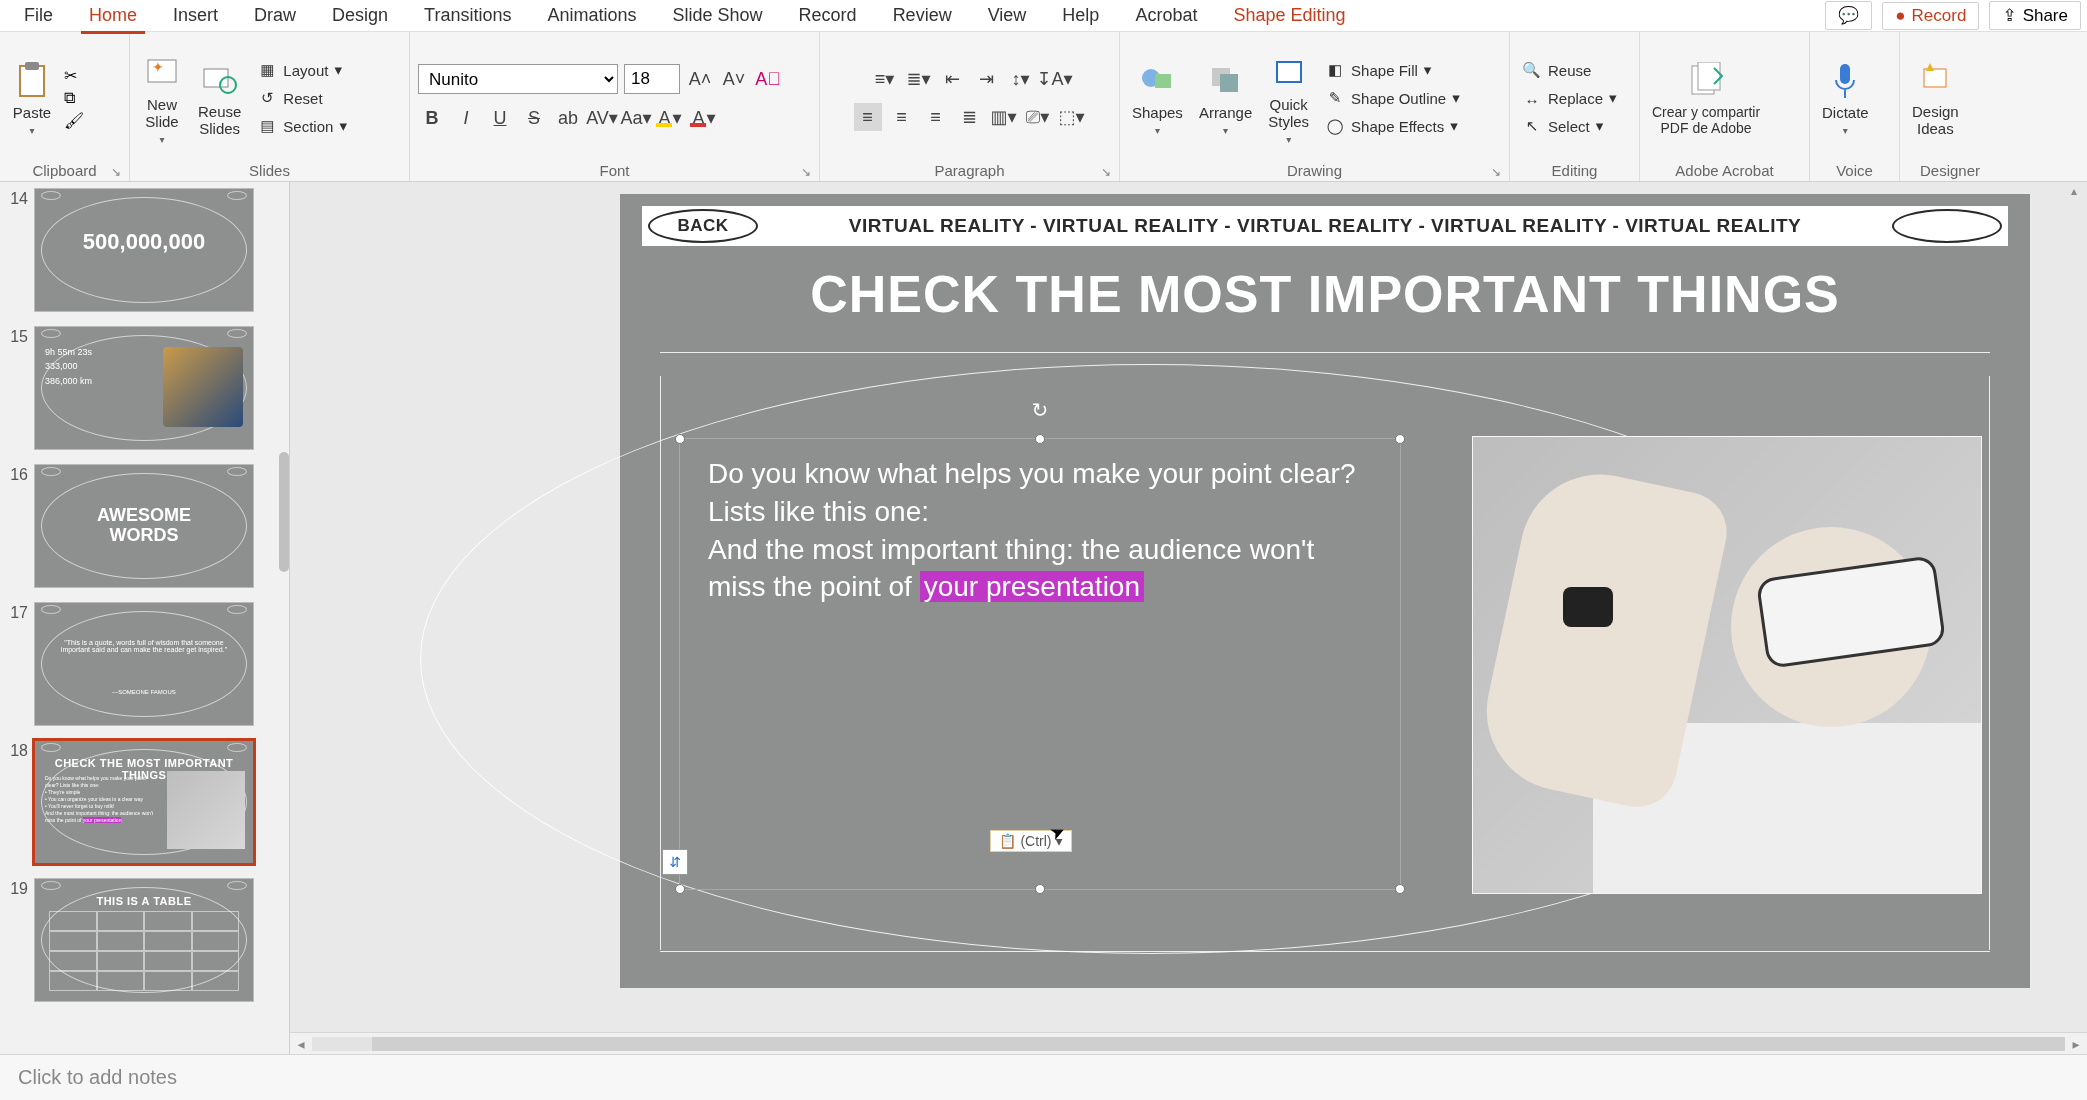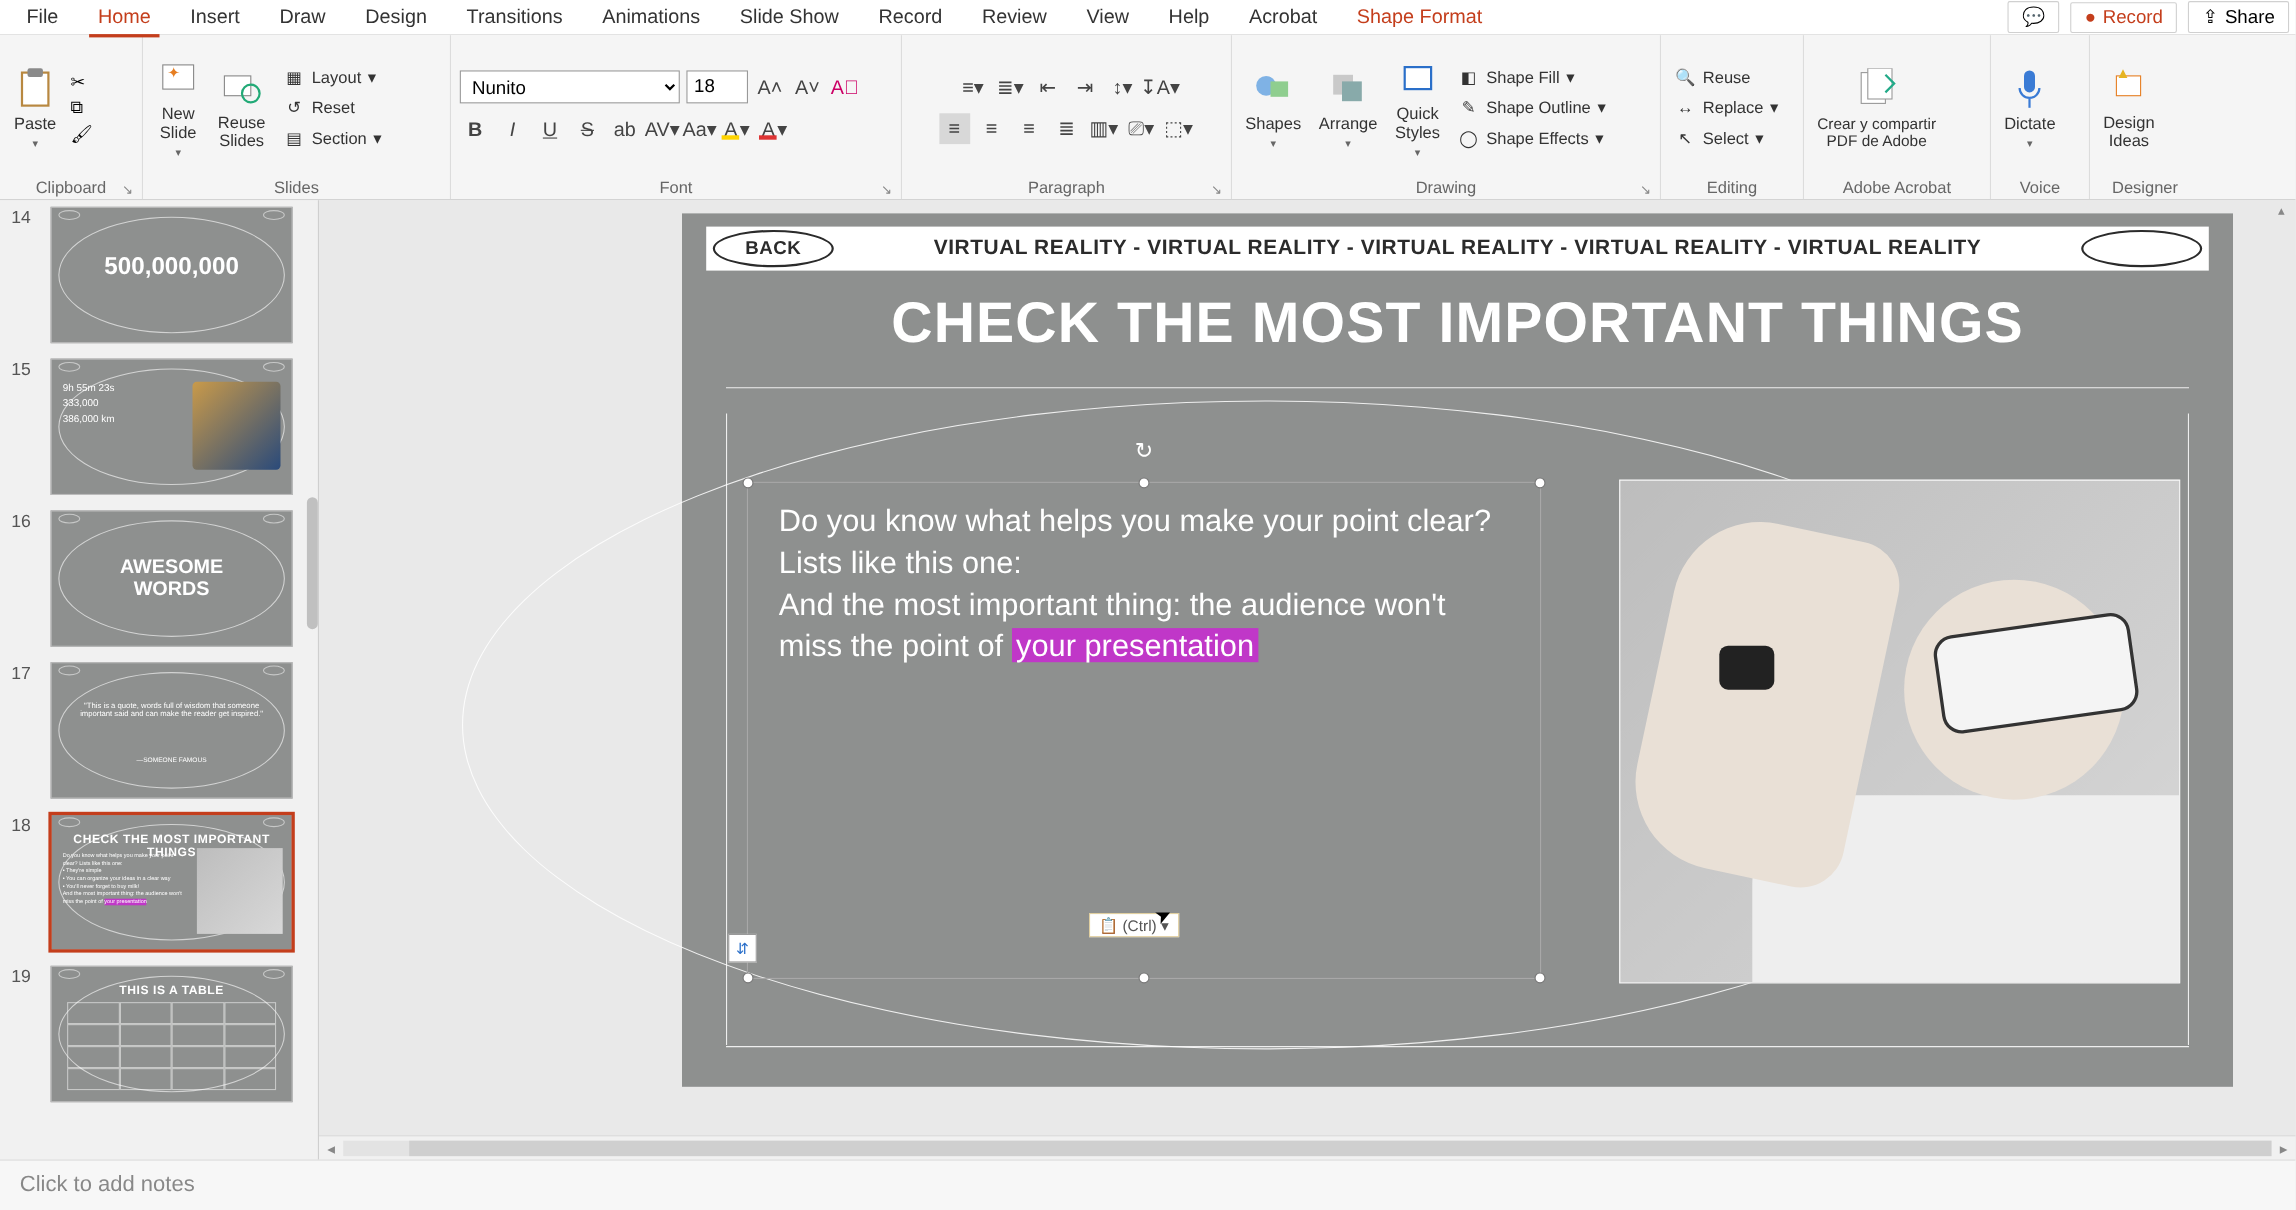--- a/index.html
+++ b/index.html
@@ -35,21 +35,21 @@
 
 select.font-name { width: 200px; height: 30px; font-size: 17px; border: 1px solid #999; background: #fff; padding: 0 6px; }
 input.font-size { width: 56px; height: 30px; font-size: 17px; border: 1px solid #999; padding: 0 6px; }
 
 
 .workspace { display: flex; height: calc(100% - 182px - 46px); background: #e9e9e9; }
 .thumb-panel { width: 290px; background: #f1f1f1; overflow-y: auto; border-right: 1px solid #cfcfcf; padding: 6px 4px; position: relative; }
 .thumb-panel .vscroll-stub { position: absolute; right: 0; top: 270px; width: 10px; height: 120px; background: #c0c0c0; border-radius: 5px; }
 .thumb-row { display: flex; align-items: flex-start; gap: 6px; margin-bottom: 14px; }
 .thumb-num { width: 24px; text-align: right; font-size: 16px; color: #555; padding-top: 2px; }
-.thumb { width: 220px; height: 124px; background: #8e908f; border: 1px solid #bbb; position: relative; overflow: hidden; margin-left: 12px; }
+.thumb { width: 220px; height: 124px; background: #8e908f; border: 1px solid #bbb; position: relative; overflow: hidden; }
 .thumb.selected { outline: 3px solid #c43e1c; outline-offset: -1px; }
 .thumb-inner-ellipse { position: absolute; inset: 8px 6px; border: 1px solid rgba(255,255,255,.6); border-radius: 50%; }
 .thumb .tiny-title { position: absolute; top: 16px; left: 0; right: 0; text-align: center; color: #fff; font-size: 11px; font-weight: 700; letter-spacing: .5px; }
 .thumb .tiny-big { position: absolute; top: 40px; left: 0; right: 0; text-align: center; color: #fff; font-size: 22px; font-weight: 800; }
 .thumb .tiny-center { position: absolute; inset: 0; display: flex; align-items: center; justify-content: center; color: #fff; font-size: 18px; font-weight: 800; text-align: center; line-height: 1.1; }
 .thumb .tiny-strip { position: absolute; top: 2px; left: 6px; right: 6px; height: 10px; display: flex; justify-content: space-between; }
 .thumb .tiny-strip span { width: 20px; height: 9px; border: 1px solid rgba(255,255,255,.5); border-radius: 50%; }
 
 .slide-area { flex: 1; display: flex; flex-direction: column; }
 .canvas-scroll { flex: 1; position: relative; overflow: hidden; background: #e9e9e9; }
@@ -101,21 +101,21 @@
   <div class="tab">Draw</div>
   <div class="tab">Design</div>
   <div class="tab">Transitions</div>
   <div class="tab">Animations</div>
   <div class="tab">Slide Show</div>
   <div class="tab">Record</div>
   <div class="tab">Review</div>
   <div class="tab">View</div>
   <div class="tab">Help</div>
   <div class="tab">Acrobat</div>
-  <div class="tab" style="color:#c43e1c">Shape Format</div>
+  <div class="tab" style="color:#c43e1c">Shape Editing</div>
   <div class="right">
     <div class="btn">
         <span>💬</span>
       </div>
     <div class="btn record">
         <span>●</span>
         <span>Record</span>
       </div>
     <div class="btn">
         <span>⇪</span>

